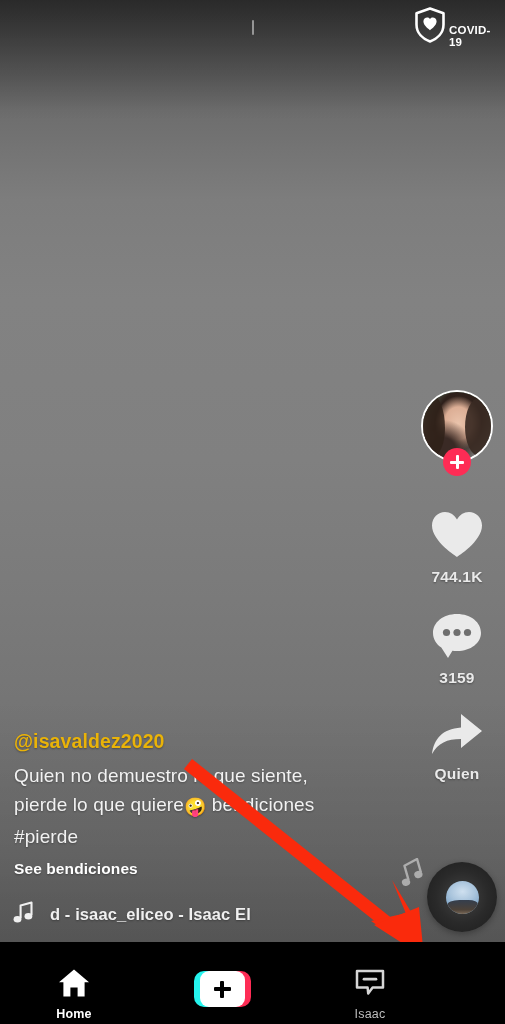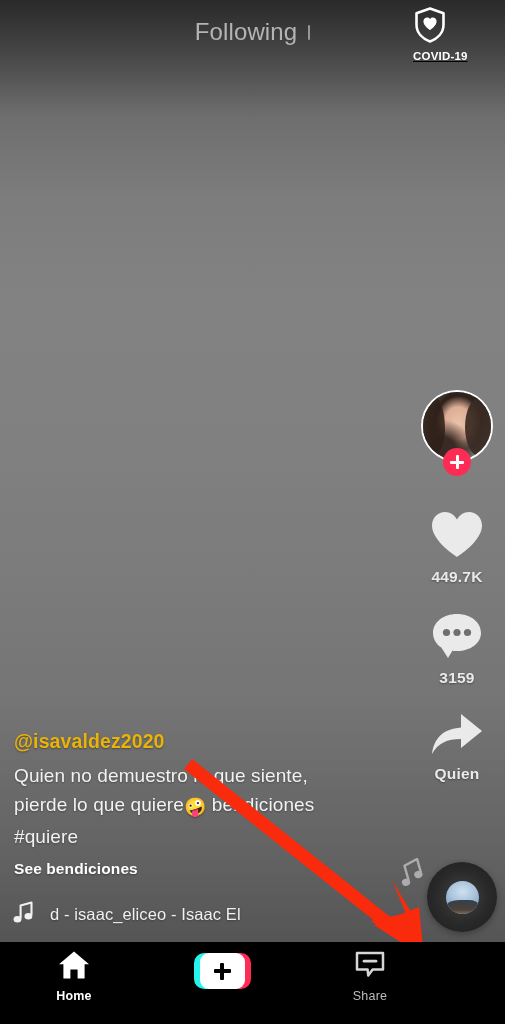--- a/index.html
+++ b/index.html
@@ -90,24 +90,23 @@
     opacity: .85;
   }
 
   
   .covid {
     position: absolute;
     right: 18px;
     top: 6px;
     width: 74px;
     display: flex;
-    flex-direction: column;
-    align-items: flex-start;
+    flex-direction: row;
+    align-items: flex-end;
     gap: 2px;
-    text-decoration: underline;
   }
   .covid-label {
     color: #fff;
     font-size: 11.5px;
     font-weight: 700;
     letter-spacing: .2px;
   }
 
   
   .rail {
@@ -240,21 +239,21 @@
     position: absolute;
     left: 13px;
     top: 901px;
     display: flex;
     align-items: center;
     gap: 16px;
   }
   .song-title {
     color: #f0f0f0;
     font-size: 16.5px;
-    font-weight: 400;
+    font-weight: 700;
     letter-spacing: .1px;
     text-shadow: 0 1px 2px rgba(0,0,0,.3);
   }
 
   
   .record {
     position: absolute;
     right: 8px;
     top: 862px;
     width: 70px; height: 70px;
@@ -301,21 +300,21 @@
   
   .navbar {
     position: absolute;
     left: 0;
     top: 942px;
     width: 444px;
     height: 82px;
     background: #000000;
     display: flex;
     align-items: flex-start;
-    padding-top: 8px;
+    padding-top: 26px;
     box-sizing: border-box;
   }
   .nav-item {
     flex: 1;
     display: flex;
     flex-direction: column;
     align-items: center;
     gap: 5px;
   }
   .nav-label {
@@ -364,21 +363,20 @@
 
 <div id="screen">
 
   <div class="video-bg">
     <div class="video-top-shade"></div>
     <div class="video-bottom-shade"></div>
   </div>
 
   <div class="topbar">
     <div class="tabs">
-      <div class="tab inactive">Following</div>
       <div class="tab-sep"></div>
     </div>
   </div>
 
   <div class="covid">
     <span>
       <svg width="34" height="38" viewBox="0 0 34 38" fill="none">
         <path d="M17 2.5 L30.5 7.2 V18.5 C30.5 27 24.3 32.8 17 35.5 C9.7 32.8 3.5 27 3.5 18.5 V7.2 Z" stroke="#ffffff" stroke-width="2.6" fill="none" stroke-linejoin="round"></path>
         <path d="M17 24.2 C17 24.2 10.4 19.9 10.4 15.6 C10.4 13.2 12.2 11.6 14.3 11.6 C15.6 11.6 16.6 12.3 17 13.1 C17.4 12.3 18.4 11.6 19.7 11.6 C21.8 11.6 23.6 13.2 23.6 15.6 C23.6 19.9 17 24.2 17 24.2 Z" fill="#ffffff"></path>
       </svg>
@@ -399,21 +397,21 @@
         <div class="avatar-plus"></div>
       </div>
     </div>
 
     <div class="rail-item rail-gap-like">
       <span>
         <svg width="54" height="49" viewBox="0 0 54 49" fill="none">
           <path d="M27 47 C27 47 2 31.5 2 15.6 C2 7.6 8.1 2 15 2 C20.2 2 24.6 5.1 27 9.5 C29.4 5.1 33.8 2 39 2 C45.9 2 52 7.6 52 15.6 C52 31.5 27 47 27 47 Z" fill="#eaeaea"></path>
         </svg>
       </span>
-      <div class="rail-count">449.7K</div>
+      <div class="rail-count">744.1K</div>
     </div>
 
     <div class="rail-item rail-gap-comment">
       <span>
         <svg width="52" height="48" viewBox="0 0 52 48" fill="none">
           <path d="M26 2 C12 2 2 10.5 2 21 C2 27 5.2 32.2 10.3 35.6 L17 46 L21.4 38.8 C22.9 39 24.4 39.1 26 39.1 C40 39.1 50 30.6 50 21 C50 10.5 40 2 26 2 Z" fill="#eaeaea"></path>
           <circle cx="15.5" cy="20.5" r="3.6" fill="#6f6f6f"></circle>
           <circle cx="26" cy="20.5" r="3.6" fill="#6f6f6f"></circle>
           <circle cx="36.5" cy="20.5" r="3.6" fill="#6f6f6f"></circle>
         </svg>
@@ -429,21 +427,21 @@
       </span>
       <div class="rail-count">Quien</div>
     </div>
   </div>
 
   <div class="caption">
     <div class="handle">@isavaldez2020</div>
     <div class="desc">
       <span>Quien no demuestro lo que siente,</span><br>
       <span>pierde lo que quiere</span><span class="emoji-inline">🤪</span><span> bendiciones</span><br>
-      <span>#quiere</span>
+      <span>#pierde</span>
     </div>
     <div class="see-translation">See bendiciones</div>
   </div>
 
   <div class="song-row">
     <span>
       <svg width="21" height="23" viewBox="0 0 21 23" fill="none">
         <path d="M7.6 17.3 V4.4 L18.5 1.6 V14.3" stroke="#f0f0f0" stroke-width="2.1" fill="none" stroke-linejoin="round"></path>
         <ellipse cx="4.5" cy="18.3" rx="3.9" ry="3.3" fill="#f0f0f0"></ellipse>
         <ellipse cx="15.4" cy="15.3" rx="3.9" ry="3.3" fill="#f0f0f0"></ellipse>
@@ -495,18 +493,18 @@
       <div class="nav-label"></div>
     </div>
 
     <div class="nav-item dim">
       <span>
         <svg width="32" height="30" viewBox="0 0 32 30" fill="none">
           <path d="M3 3 H29 V19.5 H18.6 L14.2 25.5 L13.6 19.5 H3 Z" stroke="#d6d6d6" stroke-width="2.5" fill="none" stroke-linejoin="round"></path>
           <line x1="10" y1="11.2" x2="22" y2="11.2" stroke="#d6d6d6" stroke-width="2.7" stroke-linecap="round"></line>
         </svg>
       </span>
-      <div class="nav-label">Share</div>
+      <div class="nav-label">Isaac</div>
     </div>
 
   </div>
 
 </div>
 
 </body></html>

